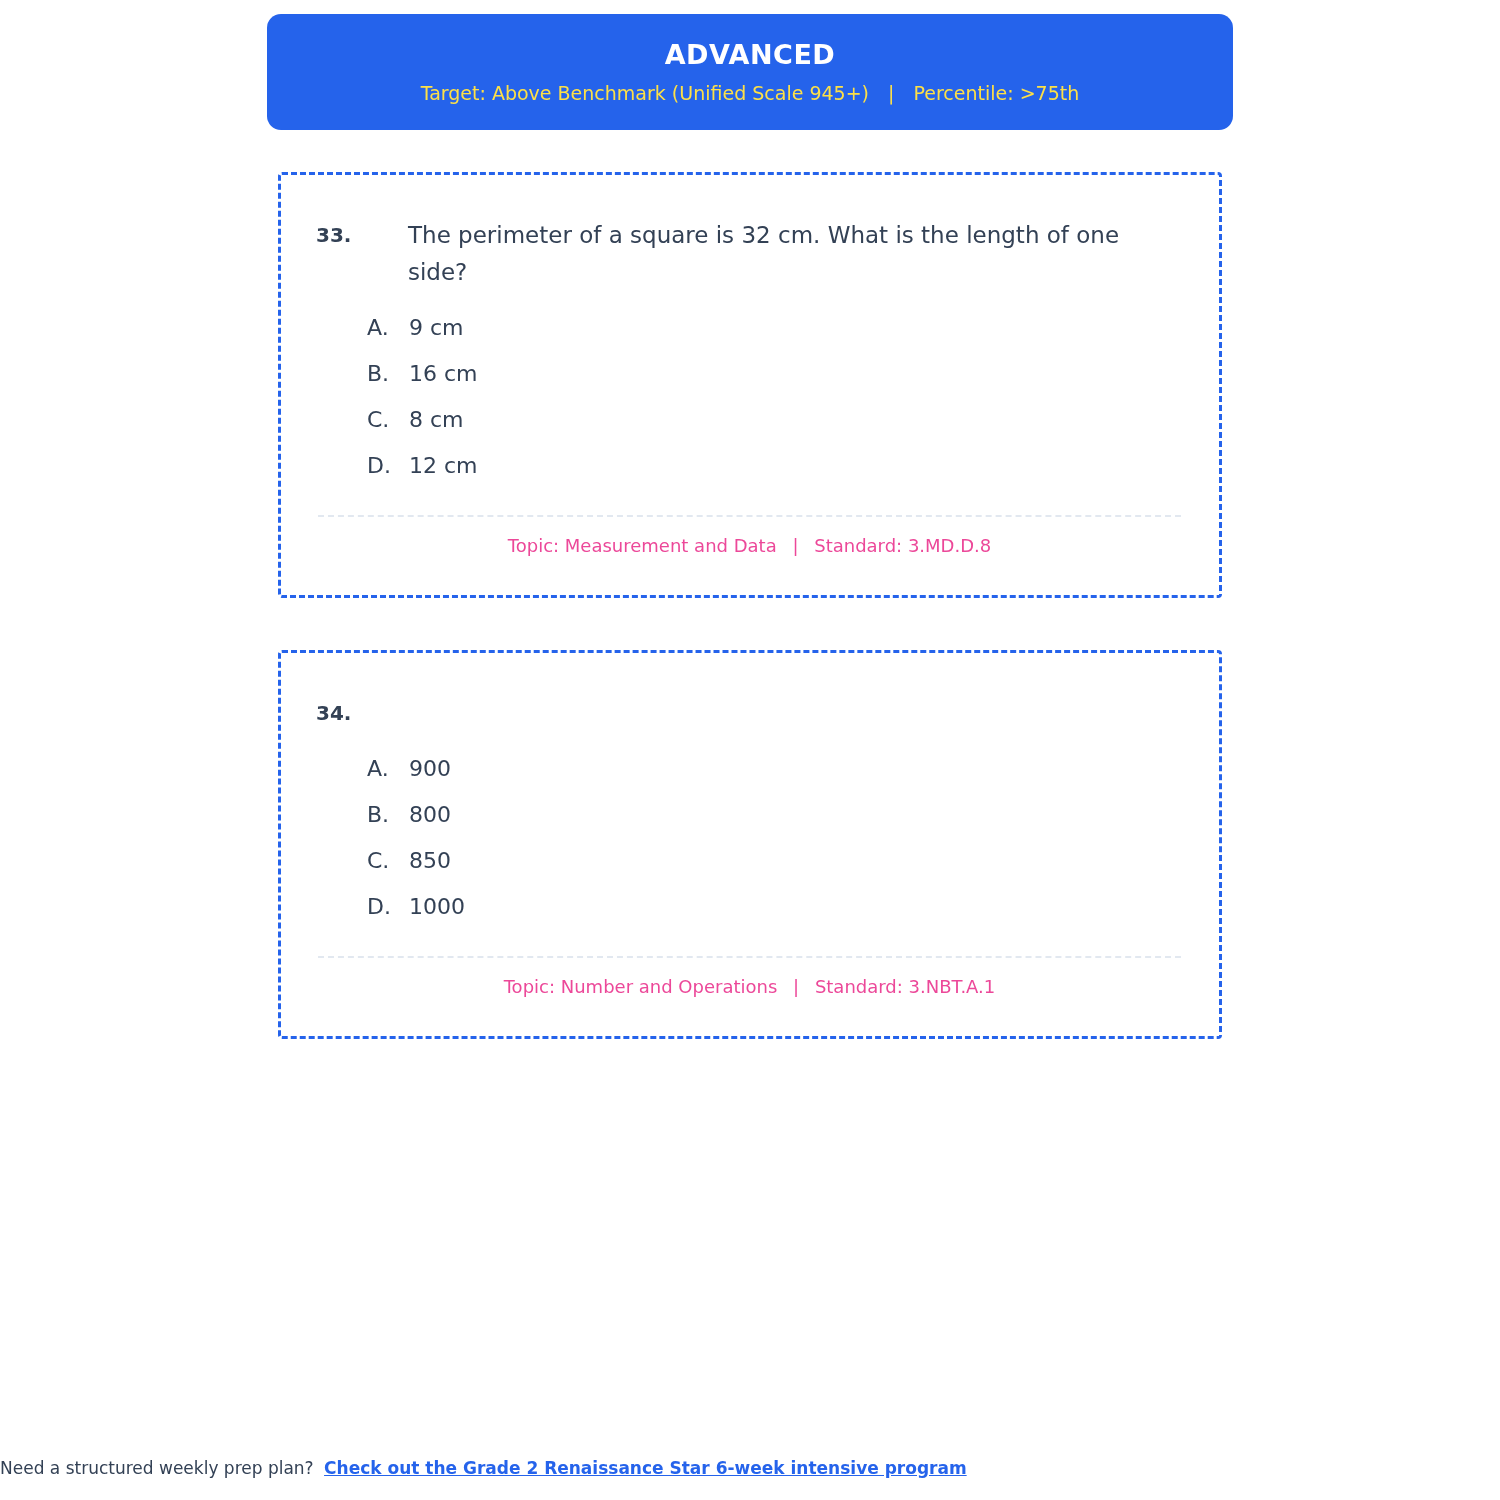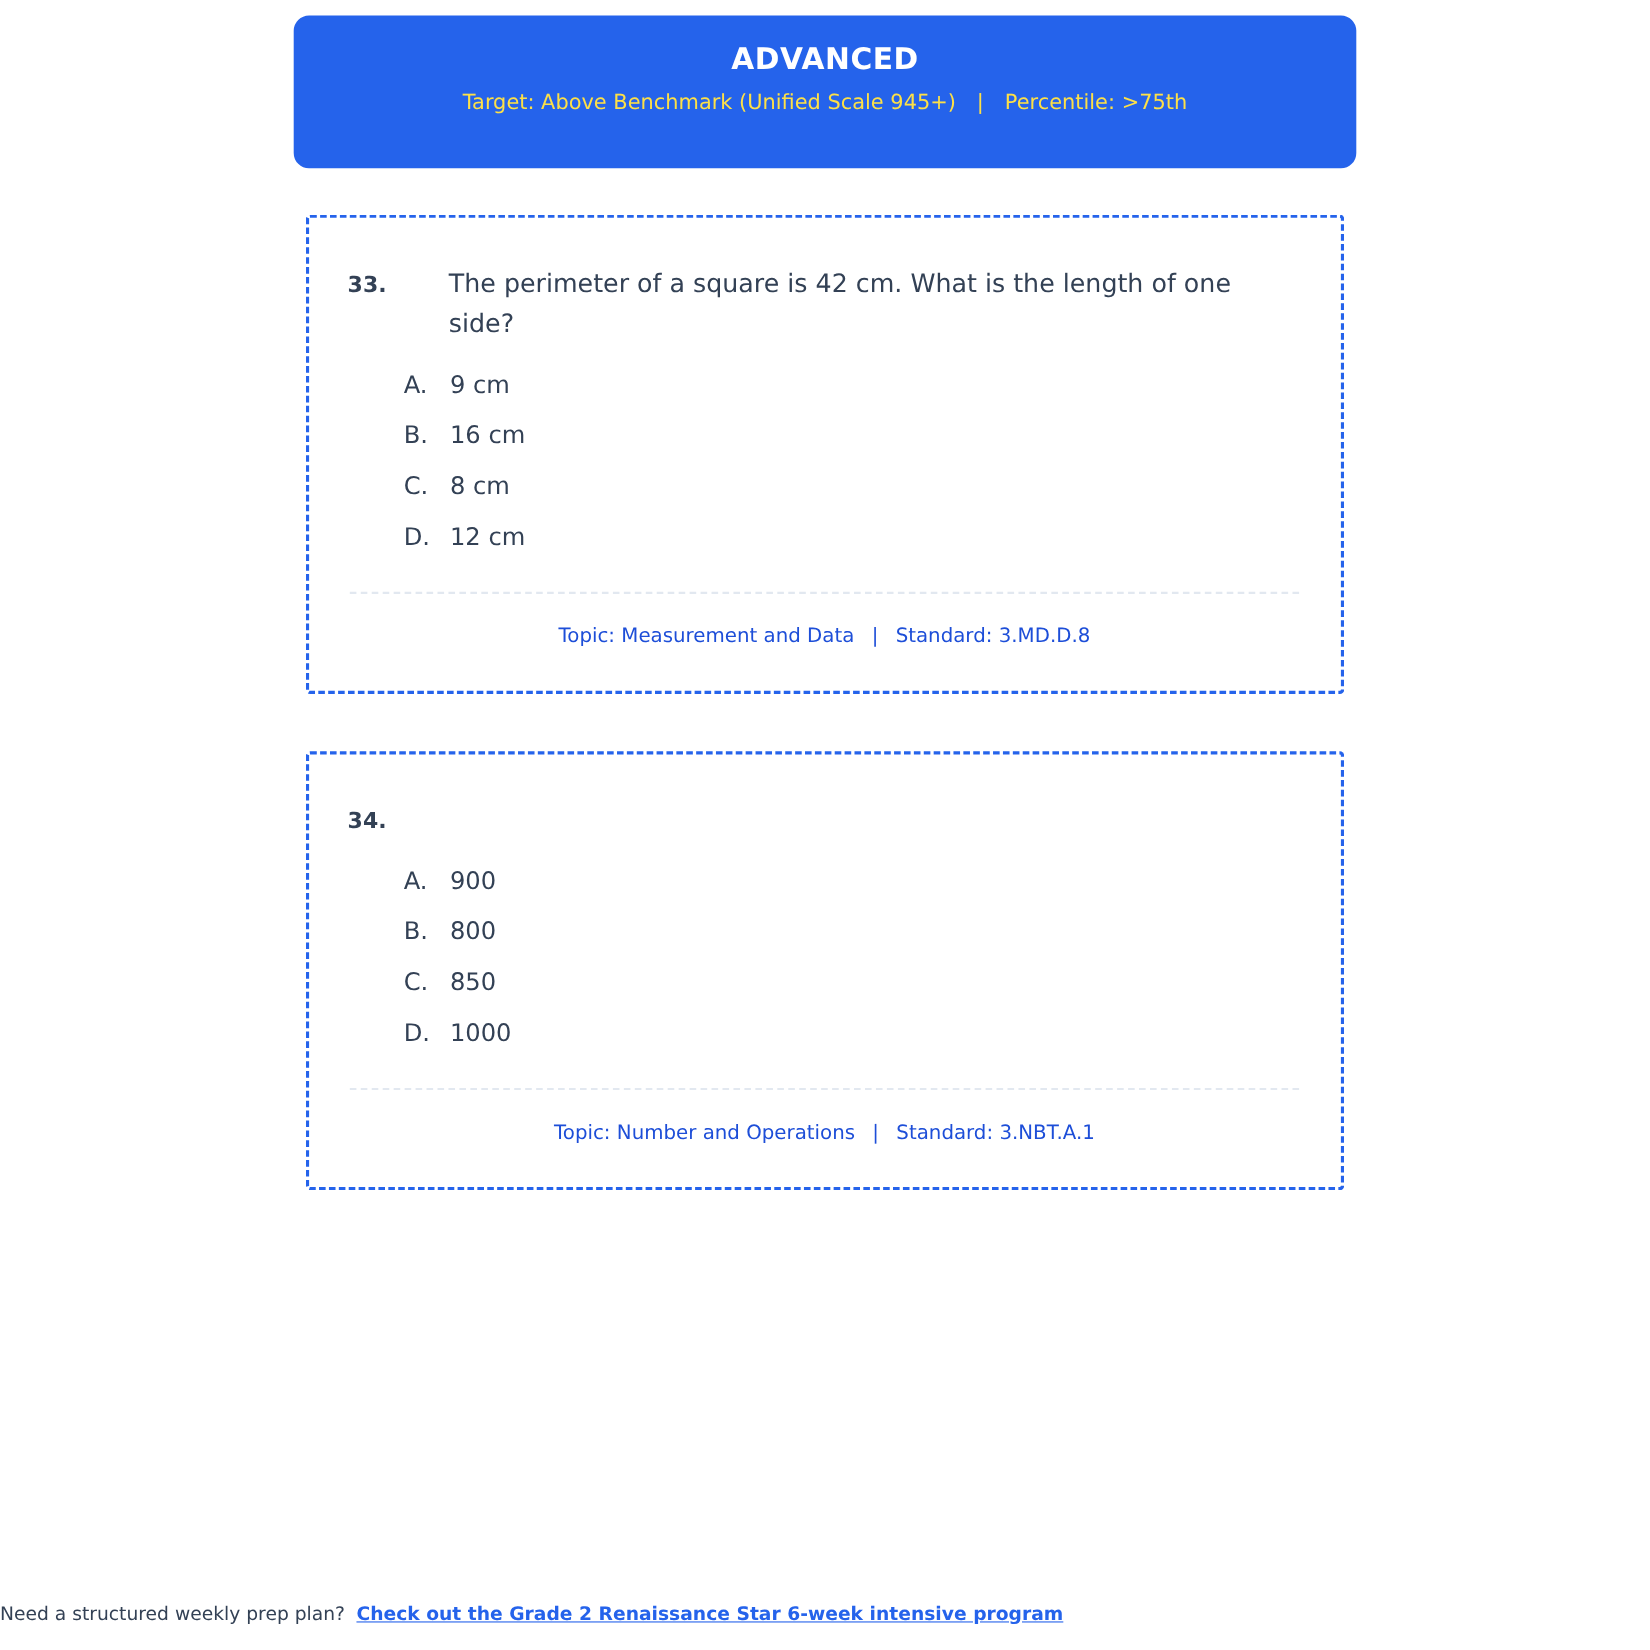--- a/index.html
+++ b/index.html
@@ -13,21 +13,21 @@
     overflow: hidden;
   }
   .page {
     width: 966px;
     margin: 0 auto;
     padding-top: 14px;
   }
 
   
   .banner {
-    height: 139px;
+    height: 116px;
     background: #2563eb;
     border-radius: 14px;
     color: #ffffff;
     text-align: center;
     padding-top: 26px;
   }
   .banner-title {
     font-size: 27px;
     font-weight: bold;
     letter-spacing: 0.5px;
@@ -81,25 +81,25 @@
   }
   .option-letter { width: 42px; flex-shrink: 0; }
 
   .card-divider {
     border: none;
     border-top: 2px dashed #e2e8f0;
     margin: 36px 2px 0 2px;
     height: 0;
   }
   .card-meta {
-    margin-top: 28px;
+    margin-top: 18px;
     text-align: center;
     font-size: 18px;
     line-height: 22px;
-    color: #1d4ed8;
+    color: #ec4899;
   }
   .meta-sep { display: inline-block; margin: 0 10px; }
 
   
   .page-footer {
     position: absolute;
     left: 0;
     right: 0;
     bottom: 22px;
     text-align: left;
@@ -125,21 +125,21 @@
     <div class="banner-subtitle">
       <span>Target: Above Benchmark (Unified Scale 945+)</span>
       <span class="banner-sep">|</span>
       <span>Percentile: &gt;75th</span>
     </div>
   </header>
 
   <section class="question-card">
     <div class="q-row">
       <span class="q-num">33.</span>
-      <p class="q-text">The perimeter of a square is 42 cm. What is the length of one side?</p>
+      <p class="q-text">The perimeter of a square is 32 cm. What is the length of one side?</p>
     </div>
     <ul class="options">
       <li class="option-row">
         <span class="option-letter">A.</span>
         <span class="option-text">9 cm</span>
       </li>
       <li class="option-row">
         <span class="option-letter">B.</span>
         <span class="option-text">16 cm</span>
       </li>

